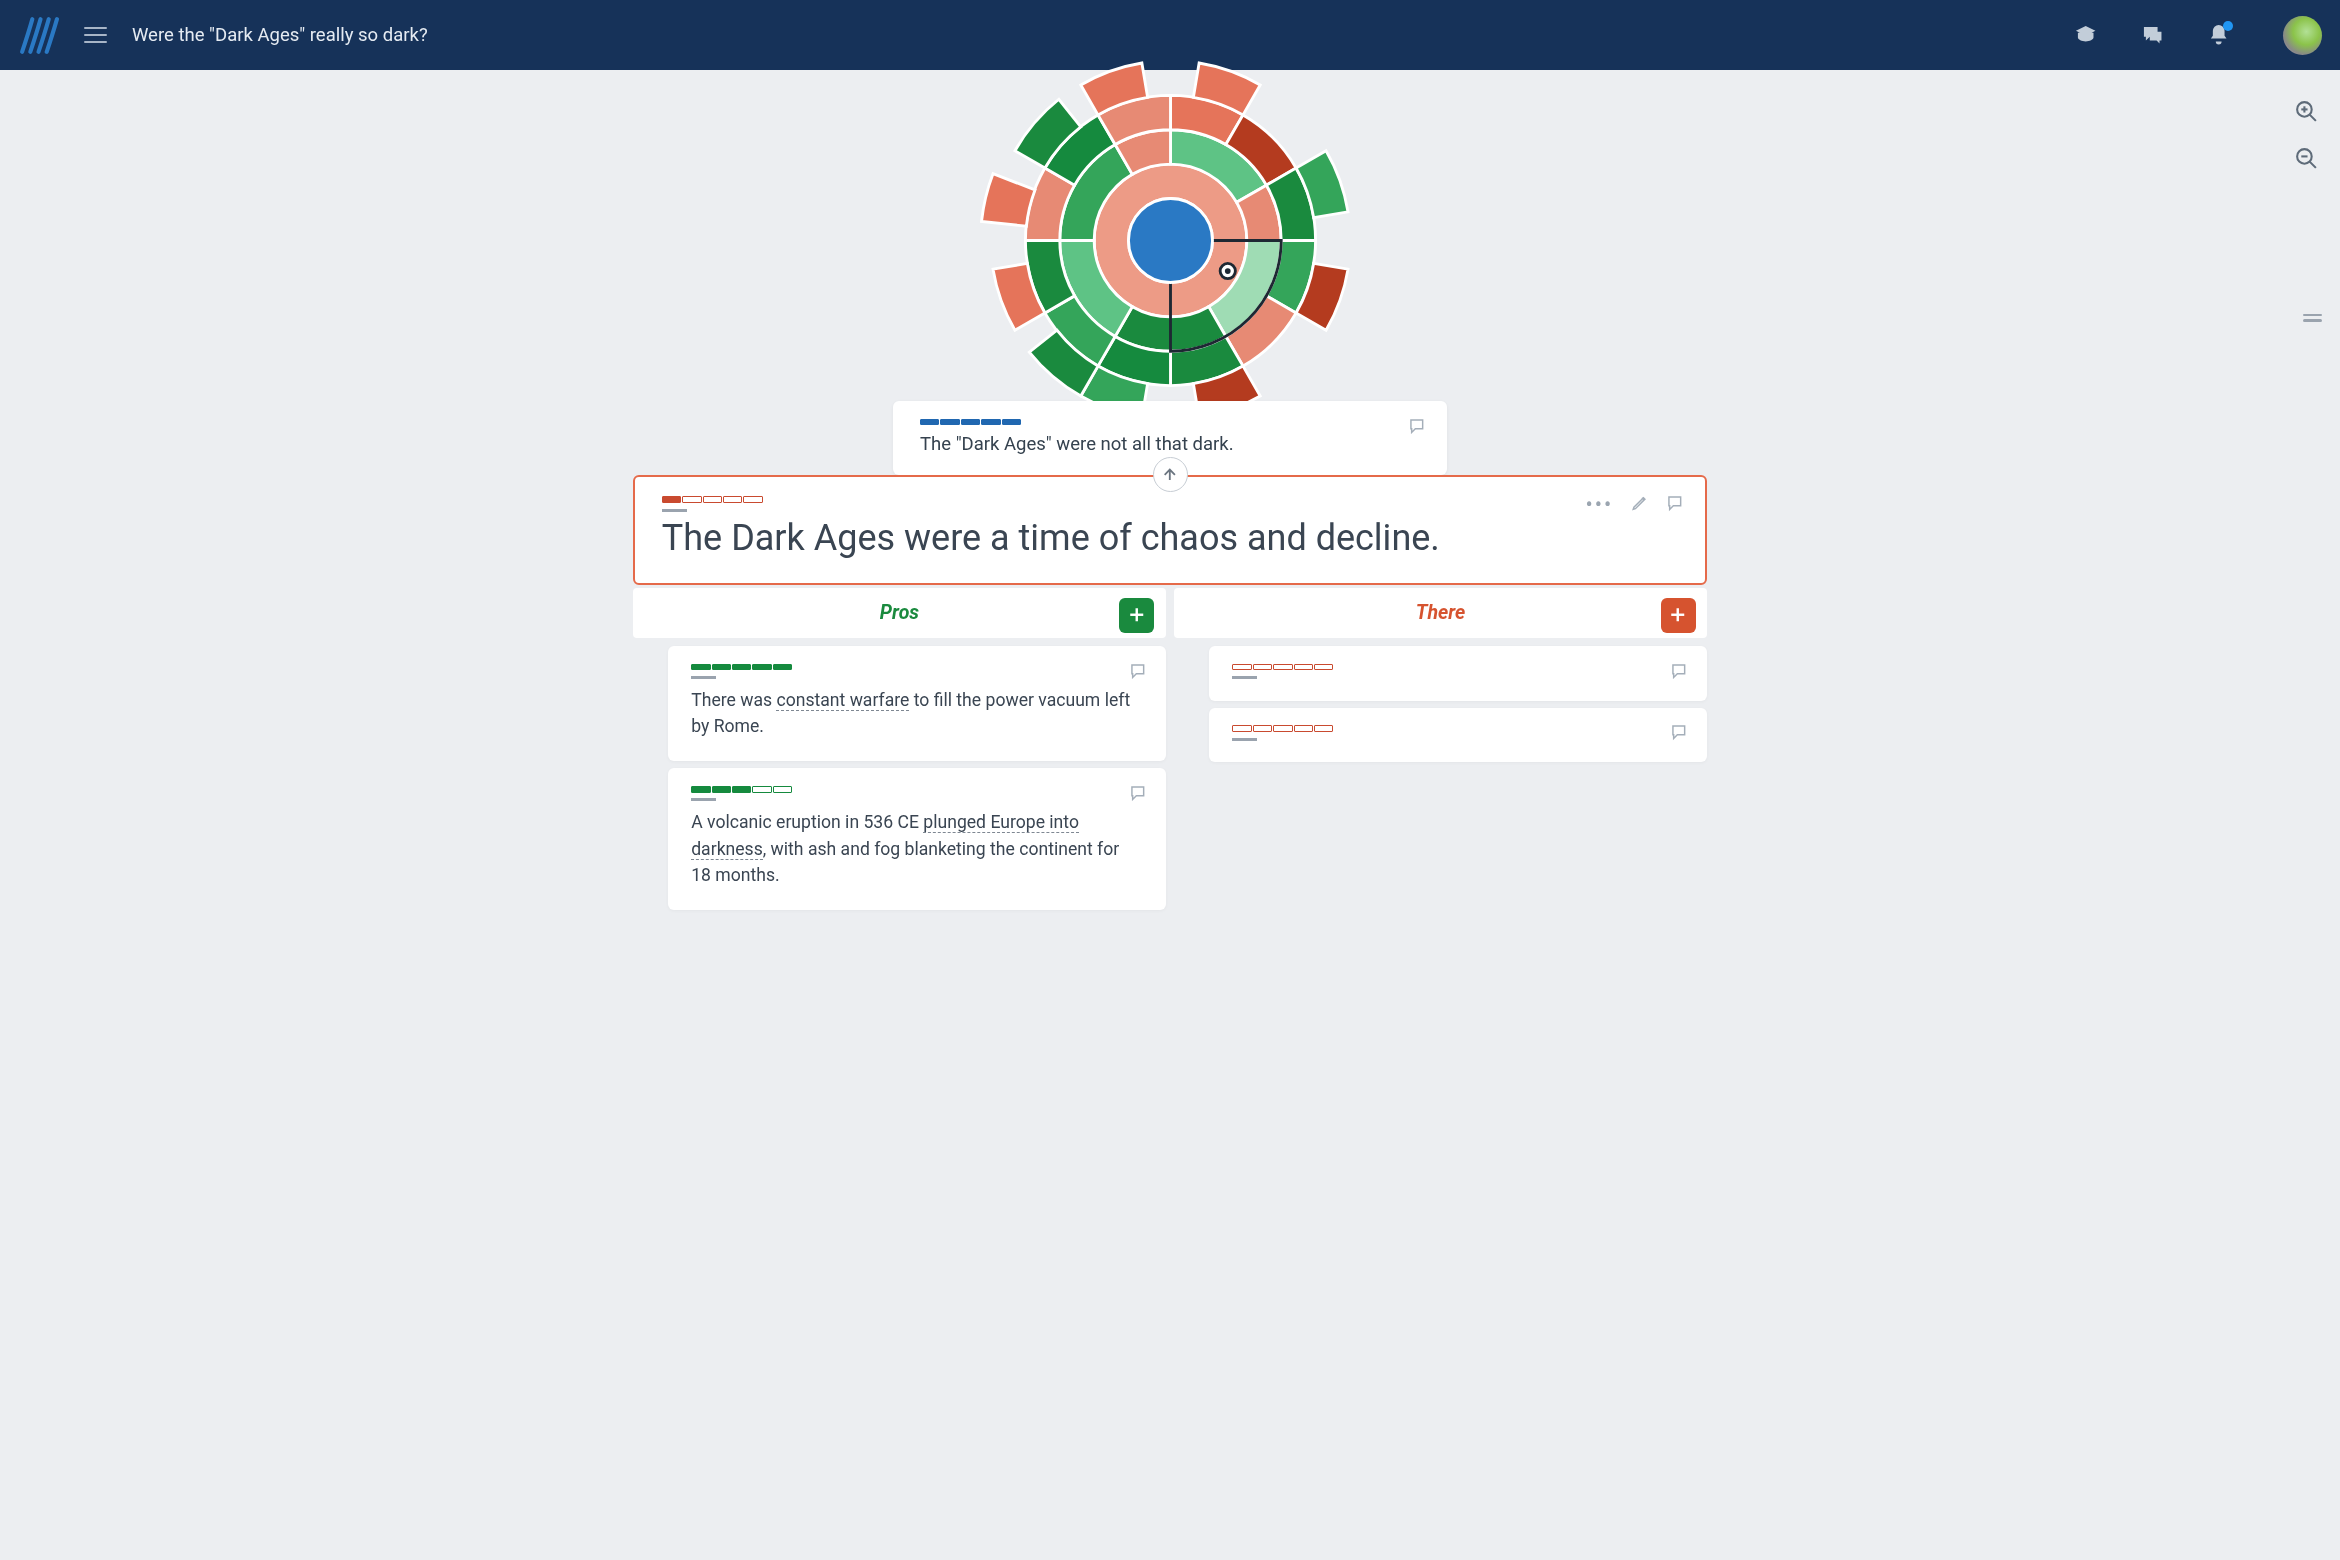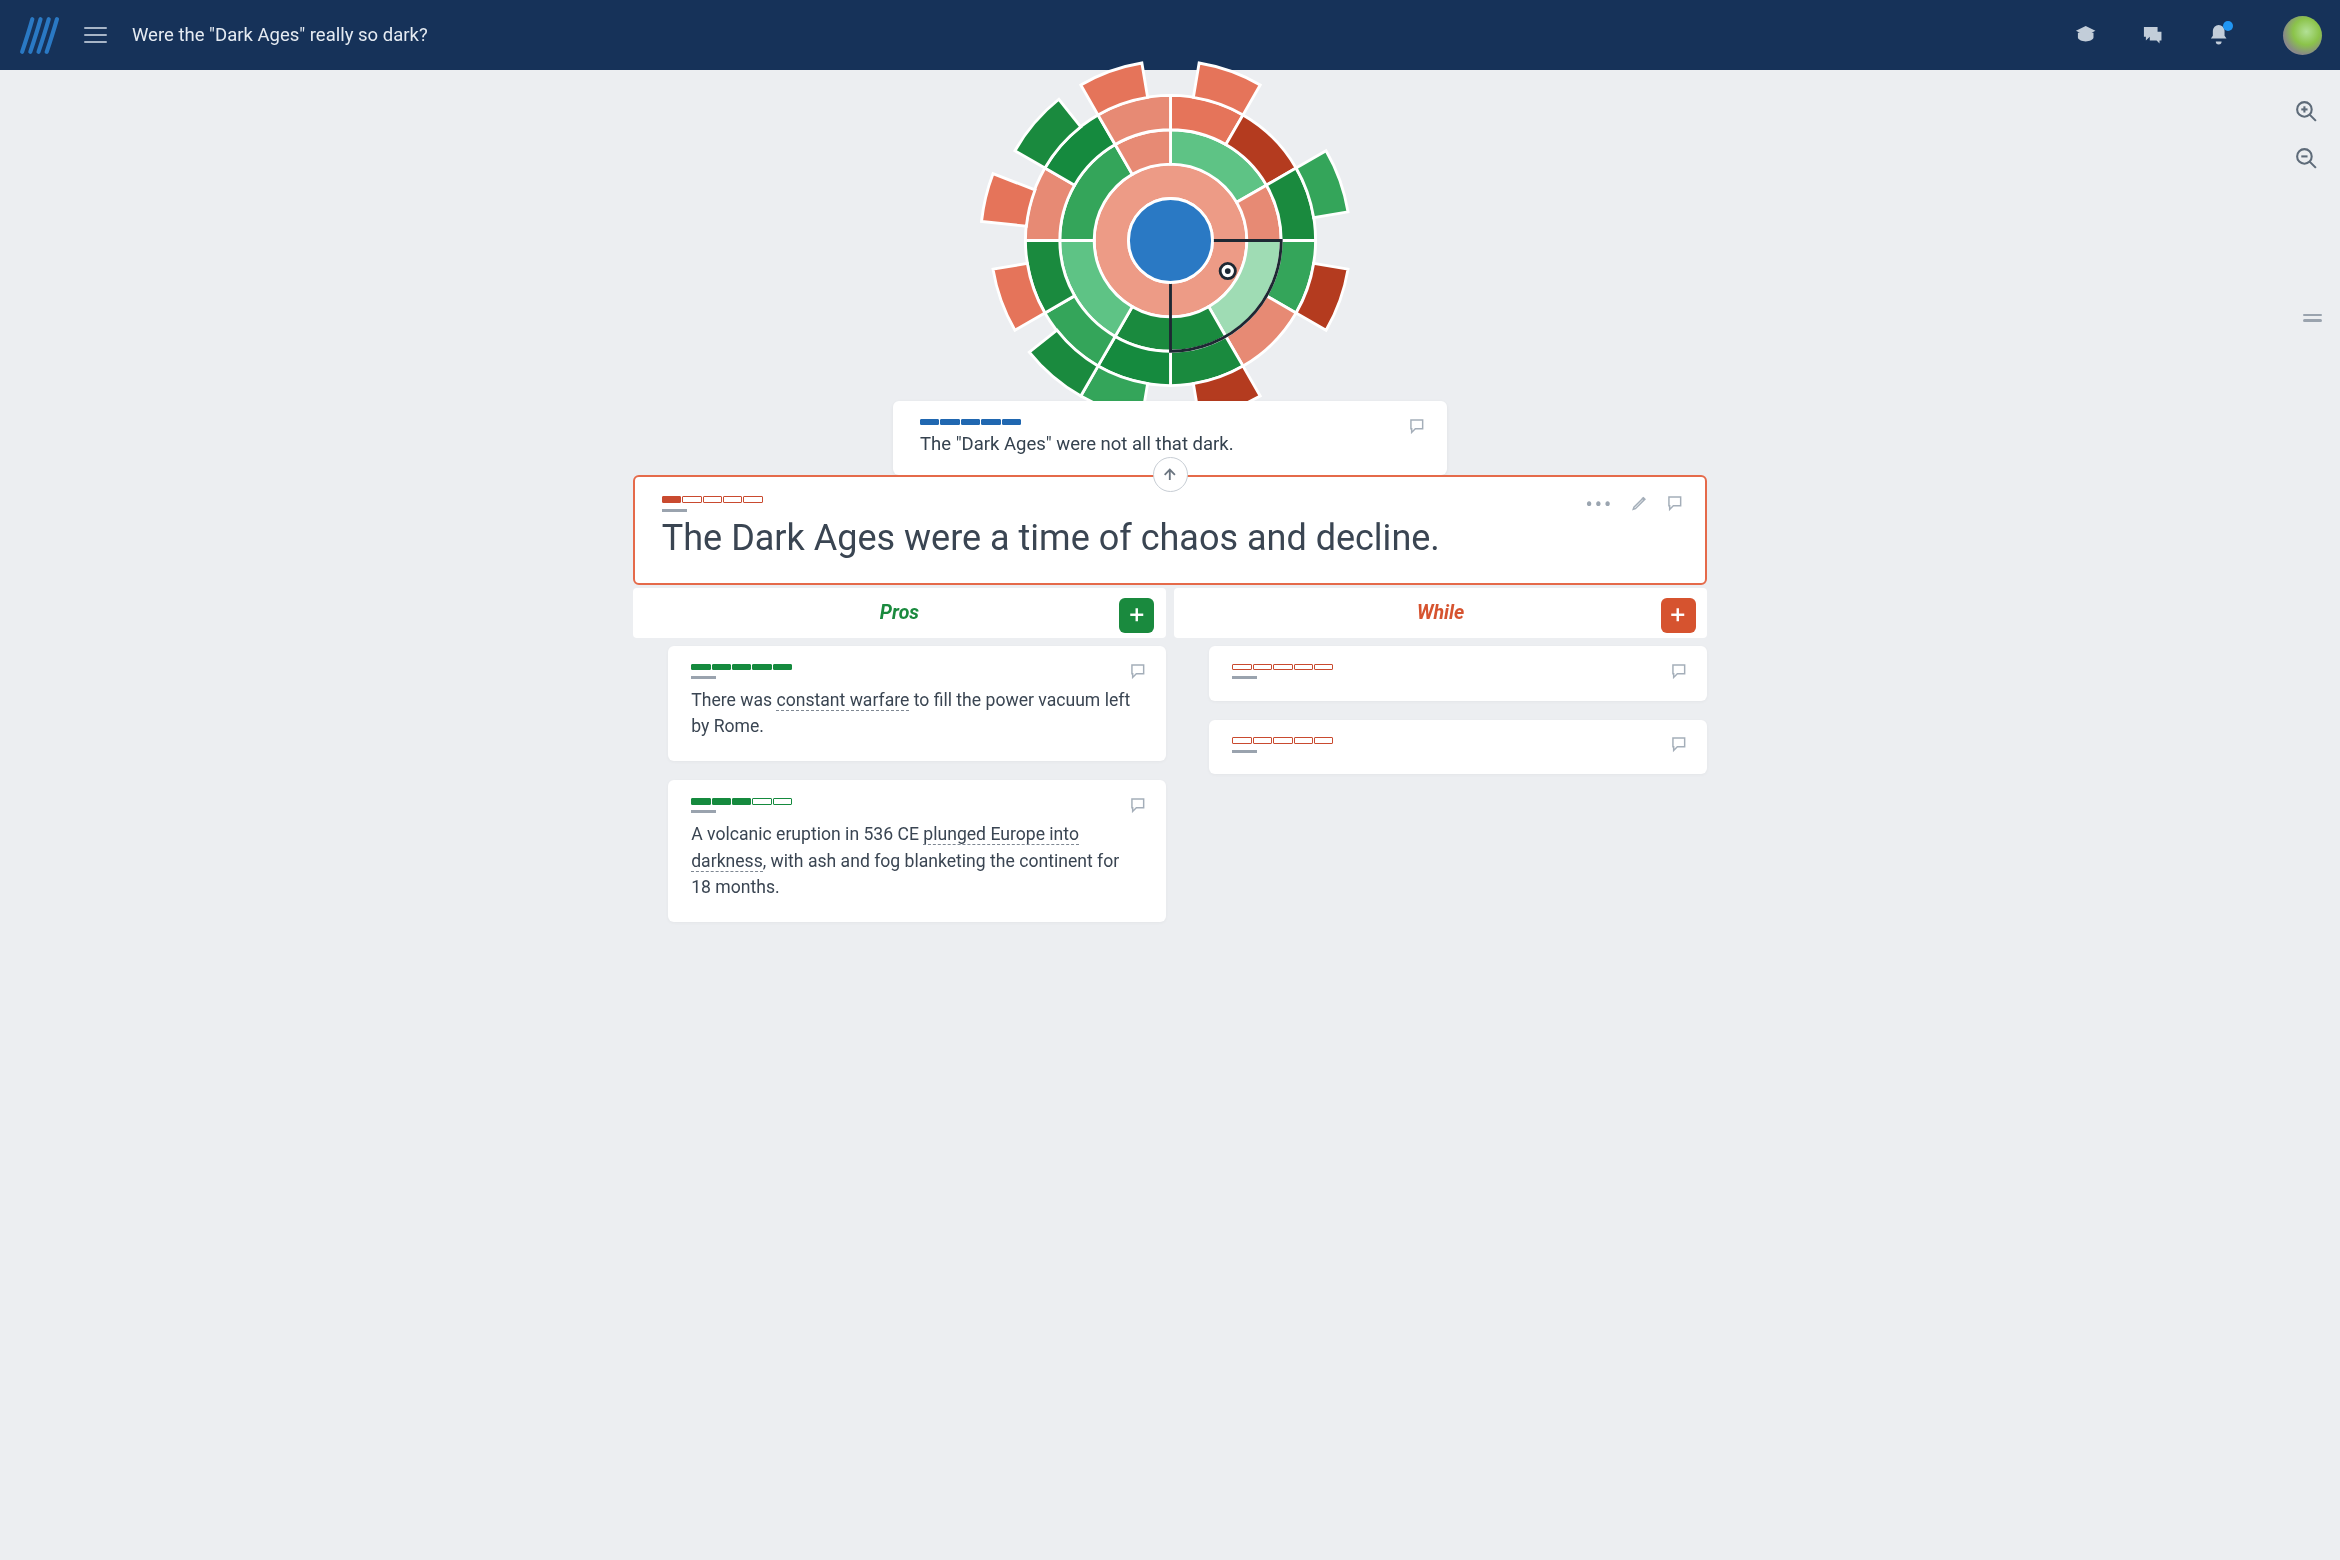--- a/index.html
+++ b/index.html
@@ -59,21 +59,21 @@
 .pc-head { flex: 1; background: #fff; border-radius: 3.9px; padding: 13.7px 19.5px; display: flex; align-items: center; justify-content: center; position: relative; }
 .pc-head h3 { font-size: 19.5px; font-weight: 700; }
 .pros-color { color: #1a8a3e; }
 .cons-color { color: #d6532f; }
 .add-btn { position: absolute; right: 11.7px; top: 9.8px; width: 35px; height: 35px; border-radius: 5.9px; display: flex; align-items: center; justify-content: center; cursor: pointer; }
 .add-btn.g { background: #1a8a3e; }
 .add-btn.r { background: #d6532f; }
 .add-btn svg { stroke: #fff; stroke-width: 3; width: 19.5px; height: 19.5px; }
 
 .columns { display: flex; gap: 7.8px; margin-top: 7.8px; }
-.col { flex: 1; display: flex; flex-direction: column; gap: 19px; padding-left: 35px; }
+.col { flex: 1; display: flex; flex-direction: column; gap: 7px; padding-left: 35px; }
 .arg-card { background: #fff; border-radius: 5.9px; padding: 17.6px 23.4px 21.5px; position: relative; box-shadow: 0 1px 3.9px rgba(0,0,0,0.04); cursor: pointer; }
 .arg-card .comment-icon { top: 15.6px; right: 19.5px; }
 .arg-text { font-size: 17.6px; line-height: 1.5; color: #3a4552; margin-top: 7.8px; }
 .underlined { border-bottom: 1px dashed #7e8792; }
 </style>
 </head>
 <body>
 
 <div class="header">
   <svg class="logo" viewBox="0 0 40 40">
@@ -233,21 +233,21 @@
       <div class="pc-head">
         <h3 class="pros-color">Pros</h3>
         <div class="add-btn g">
           <svg viewBox="0 0 24 24">
               <line x1="12" y1="4" x2="12" y2="20"></line>
               <line x1="4" y1="12" x2="20" y2="12"></line>
             </svg>
         </div>
       </div>
       <div class="pc-head">
-        <h3 class="cons-color">While</h3>
+        <h3 class="cons-color">There</h3>
         <div class="add-btn r">
           <svg viewBox="0 0 24 24">
               <line x1="12" y1="4" x2="12" y2="20"></line>
               <line x1="4" y1="12" x2="20" y2="12"></line>
             </svg>
         </div>
       </div>
     </div>
 
     <div class="columns">

